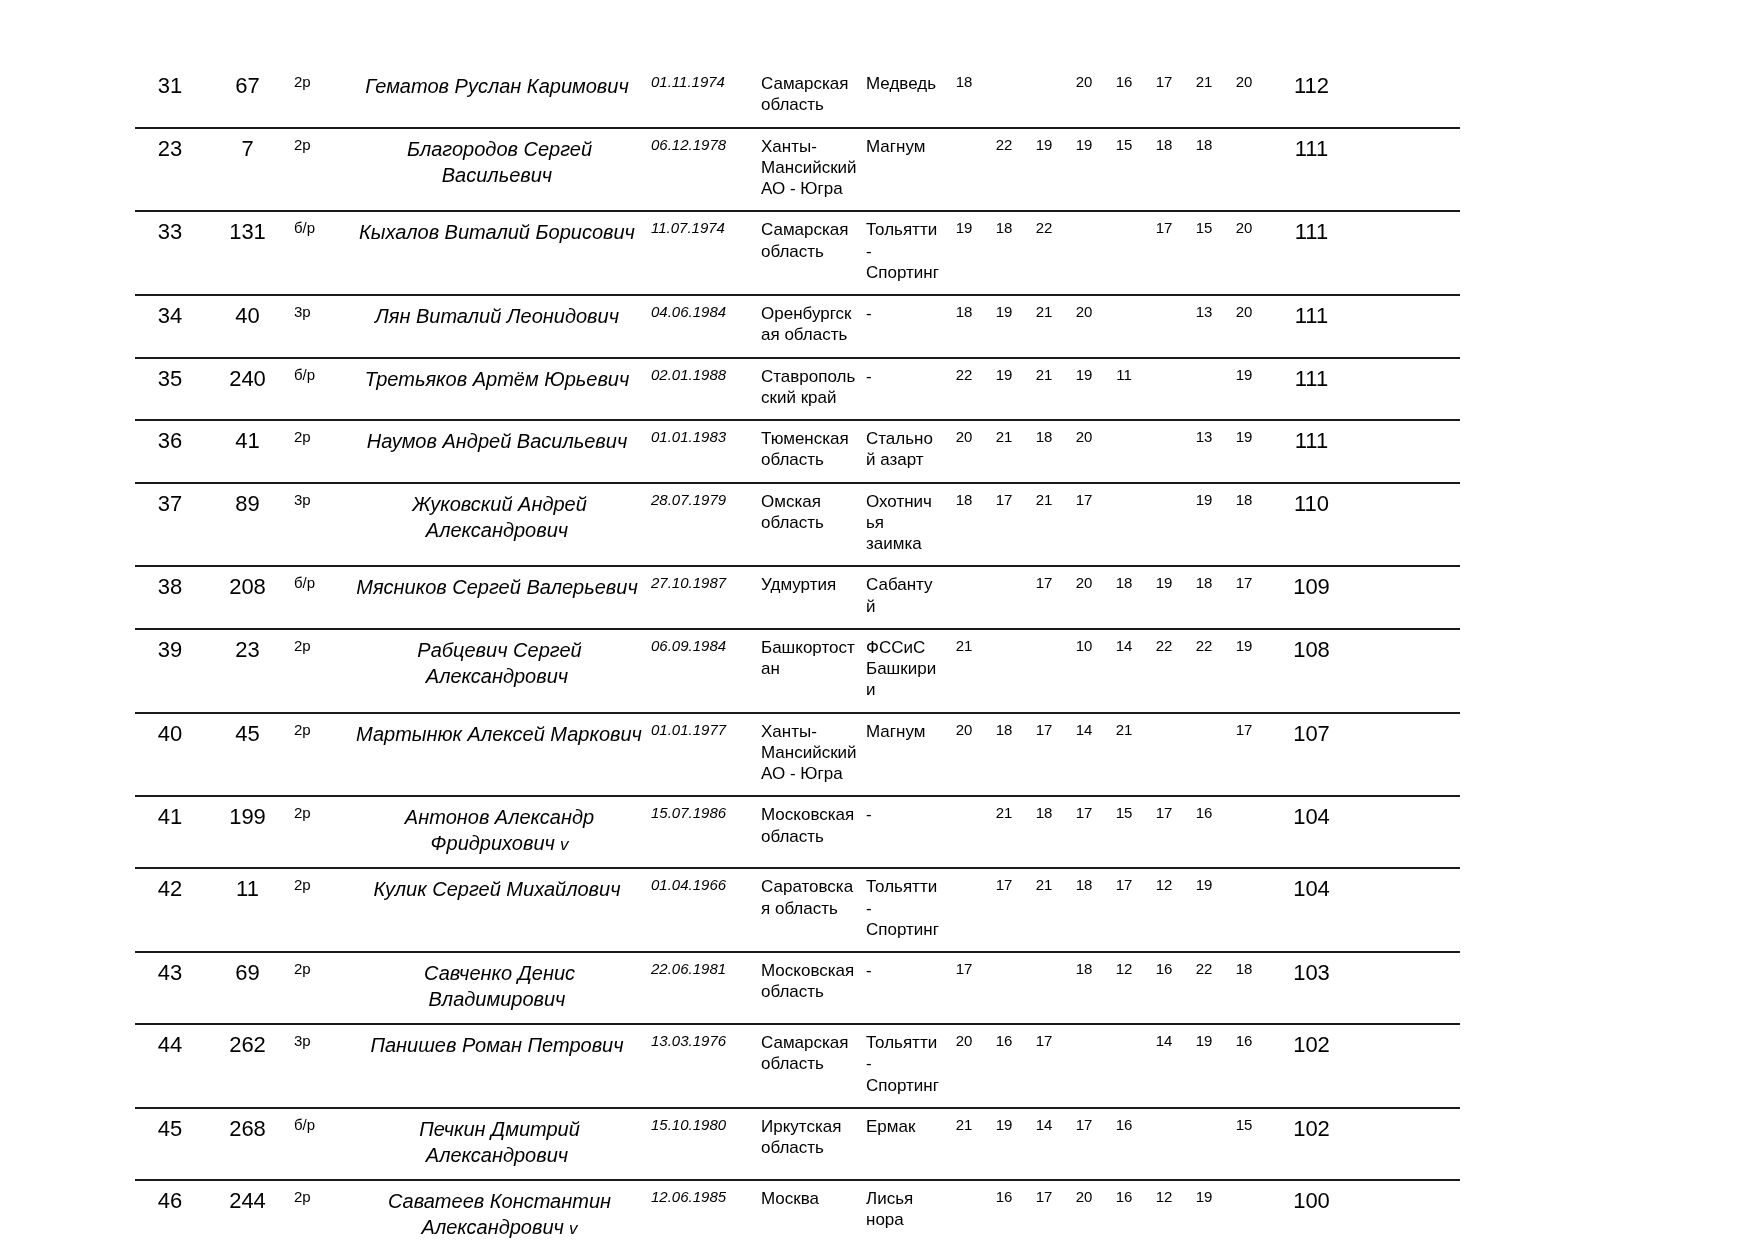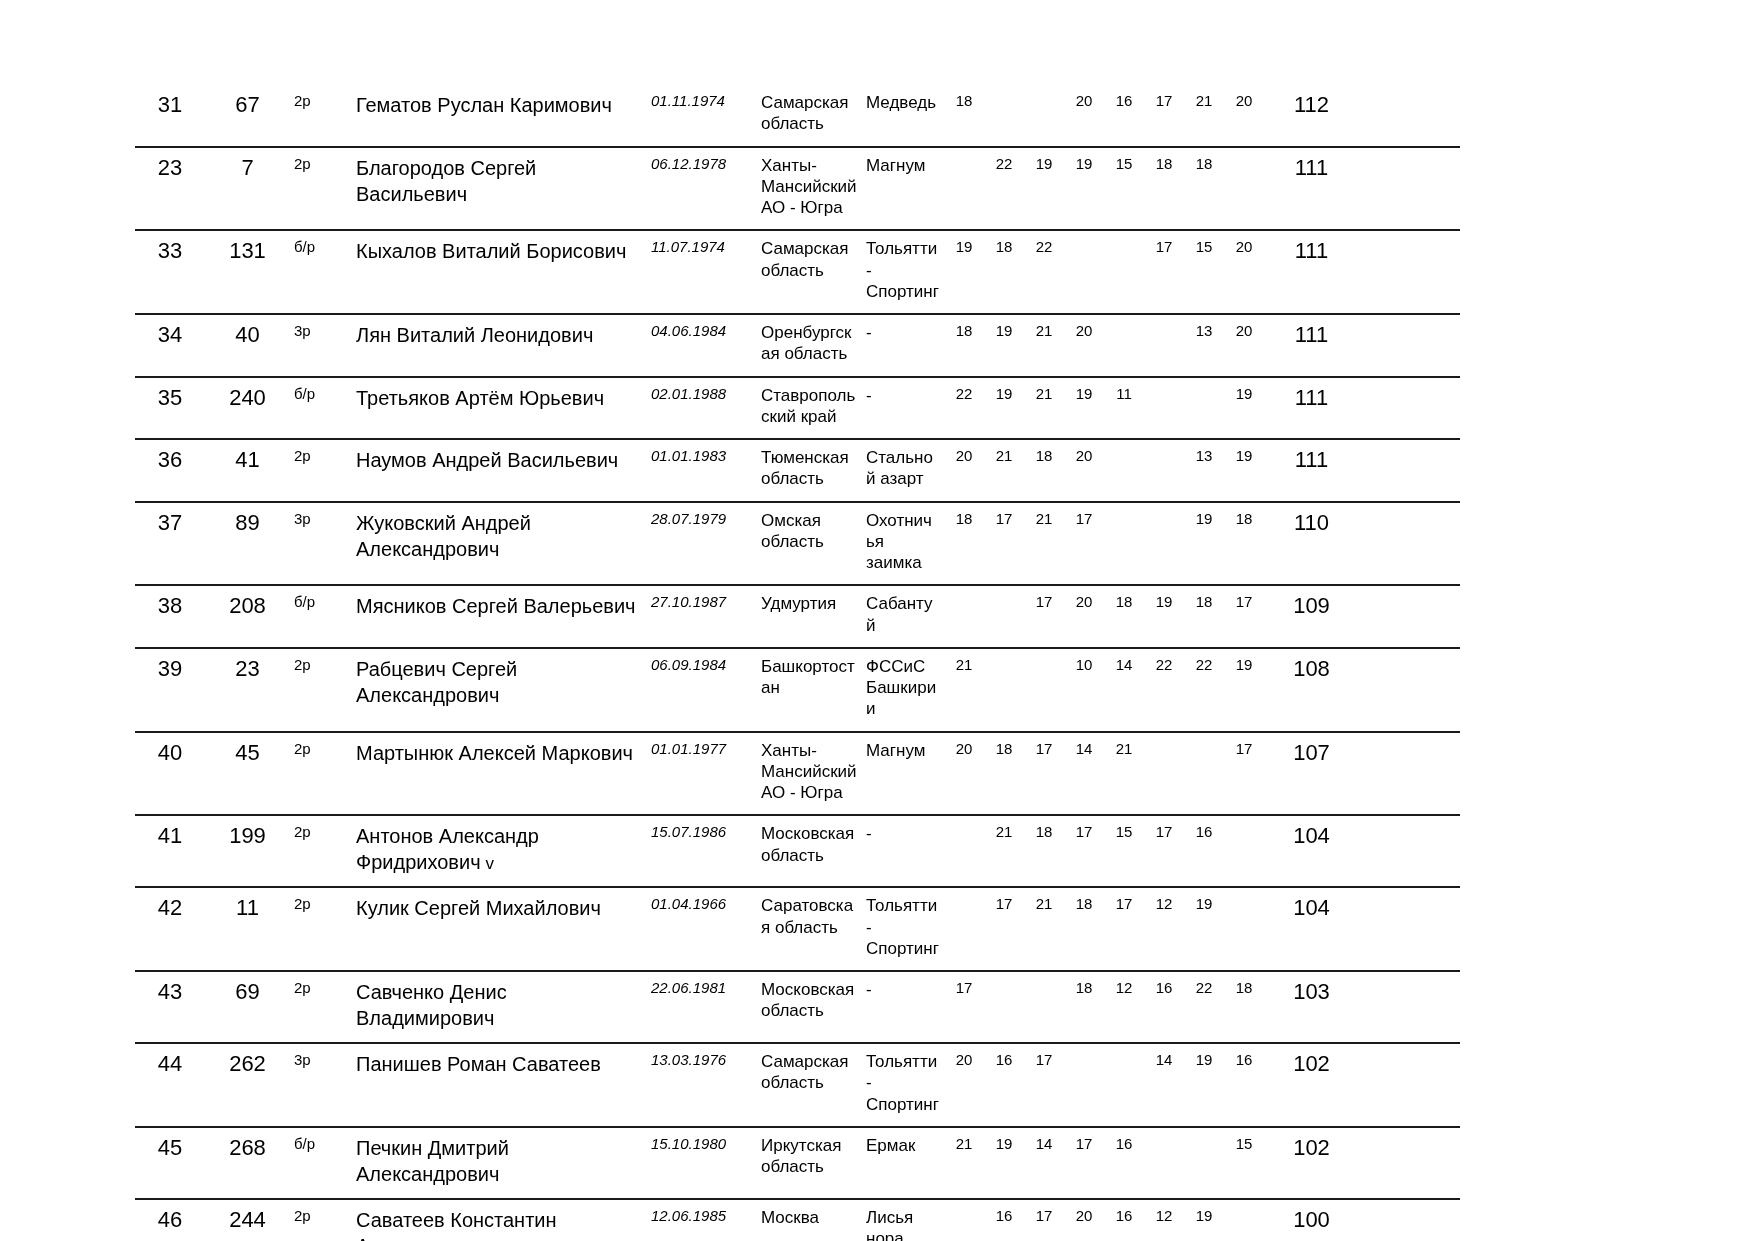--- a/index.html
+++ b/index.html
@@ -7,21 +7,21 @@
     padding: 0;
     background: #ffffff;
     font-family: "Liberation Sans", "DejaVu Sans", sans-serif;
     color: #000000;
   }
   .page {
     width: 1754px;
     height: 1241px;
     background: #ffffff;
     box-sizing: border-box;
-    padding: 85px 0 0 135px;
+    padding: 66px 0 0 135px;
     overflow: hidden;
   }
   table.results {
     border-collapse: collapse;
     table-layout: fixed;
     width: 1325px;
   }
   table.results td {
     border-bottom: 2px solid #1a1a1a;
     vertical-align: top;
@@ -51,22 +51,23 @@
     padding-top: 9px;
   }
   td.c-class {
     font-size: 15px;
     text-align: left;
     padding-top: 8px;
   }
   td.c-name {
     font-size: 20px;
     line-height: 1.3;
-    text-align: left;
+    text-align: center;
     padding-top: 10px;
+    font-style: italic;
   }
   .name-marker {
     font-size: 17px;
     padding-left: 5px;
   }
   td.c-dob {
     font-size: 15px;
     line-height: 1.25;
     padding-top: 9px;
     font-style: italic;
@@ -389,21 +390,21 @@
     <td class="c-score">22</td>
     <td class="c-score">18</td>
     <td class="c-total">103</td>
     <td class="c-pad"></td>
   </tr>
         <tr>
     <td class="c-rank">44</td>
     <td class="c-bib">262</td>
     <td class="c-class">3р</td>
     <td class="c-name">
-      <span class="name-text">Панишев Роман Саватеев</span><span class="name-marker"></span>
+      <span class="name-text">Панишев Роман Петрович</span><span class="name-marker"></span>
     </td>
     <td class="c-dob">13.03.1976</td>
     <td class="c-region">Самарская область</td>
     <td class="c-club">Тольятти - Спортинг</td>
     <td class="c-score">20</td>
     <td class="c-score">16</td>
     <td class="c-score">17</td>
     <td class="c-score"></td>
     <td class="c-score"></td>
     <td class="c-score">14</td>

